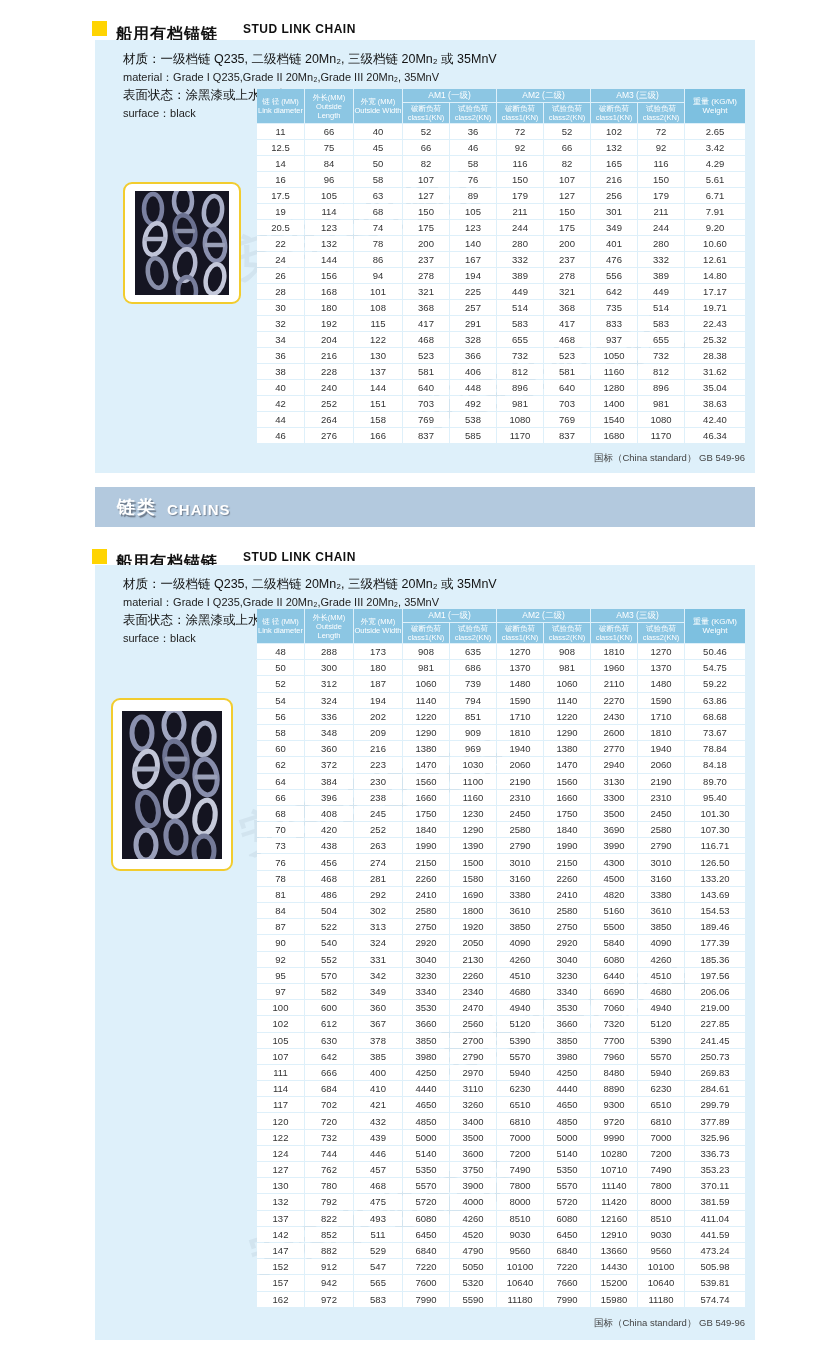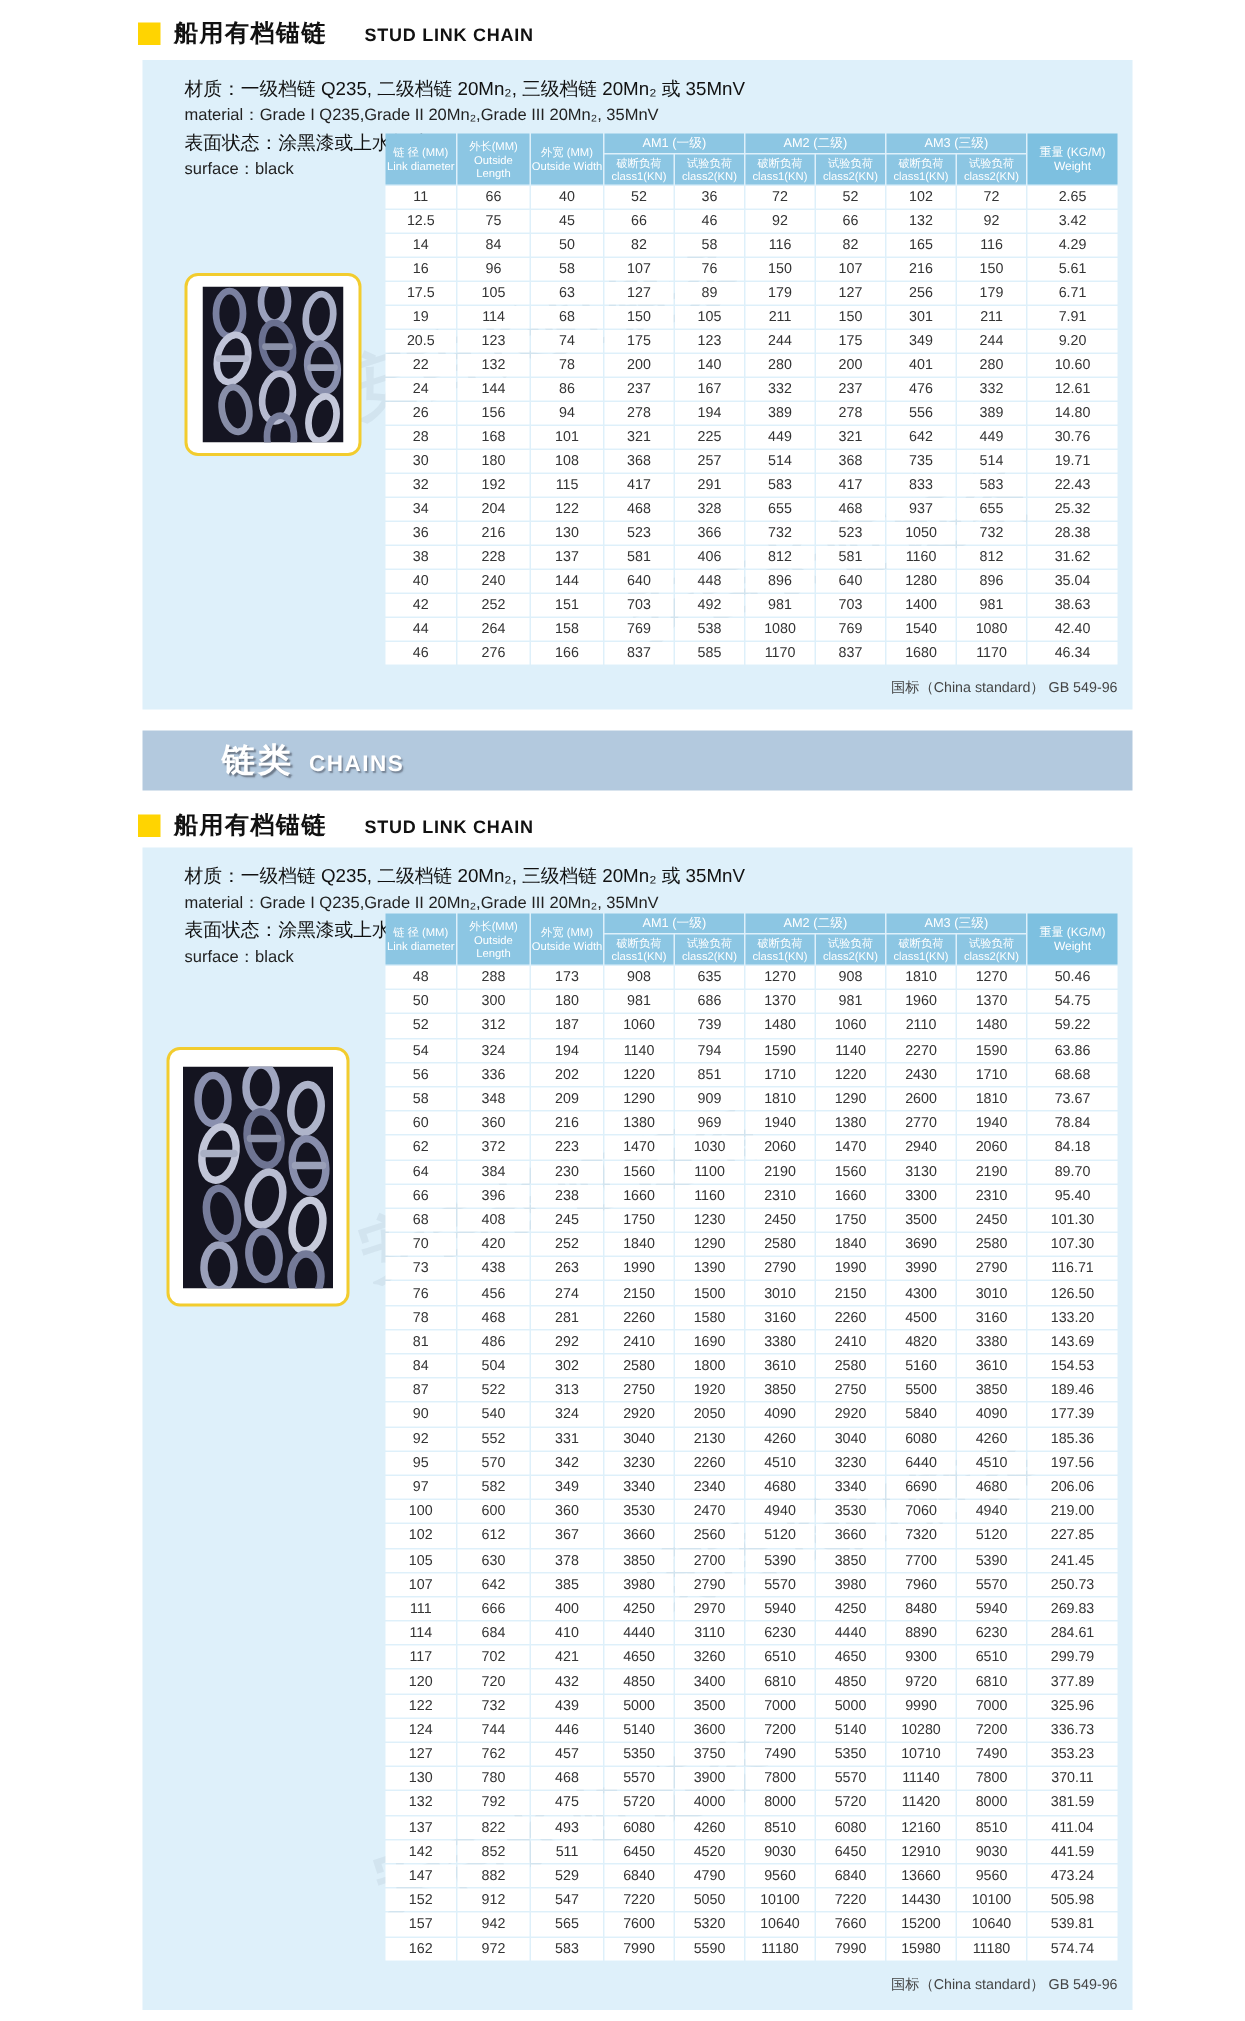--- a/index.html
+++ b/index.html
@@ -5,21 +5,21 @@
   * { box-sizing: border-box; }
   html,body { margin:0; padding:0; }
   body {
     width:830px; height:1347px; background:#ffffff; position:relative;
     font-family:"Liberation Sans", sans-serif; color:#1a1a1a;
     overflow:hidden;
   }
   
   .sec-title { position:absolute; left:92px; display:flex; align-items:center; gap:9px; }
   .sq { width:15px; height:15px; background:#ffd401; flex:0 0 auto; }
-  .sec-title .cn { font-size:16px; font-weight:bold; color:#111; letter-spacing:1px; }
+  .sec-title .cn { font-size:16px; font-weight:bold; color:#111; letter-spacing:1px;margin-top:12px; }
   .sec-title .en { font-size:12px; font-weight:bold; color:#111; letter-spacing:0.5px; margin-left:16px; }
 
   
   .panel { position:absolute; left:95px; width:660px; background:#def0fa; }
   #panel1 { top:40px; height:433px; }
   #panel2 { top:565px; height:775px; }
 
   .materials { position:absolute; left:28px; top:10px; line-height:18px; white-space:nowrap; }
   .materials .cn { font-size:12.5px; color:#111; }
   .materials .en { font-size:11px; color:#222; }
@@ -48,22 +48,22 @@
   }
   #table2 td { height:15.2px; }
 
   .std-note { position:absolute; right:10px; font-size:9.5px; color:#444; }
   #note1 { bottom:8px; }
   #note2 { bottom:10px; }
 
   
   #banner { position:absolute; left:95px; top:487px; width:660px; height:40px; background:#b3c9de;
             display:flex; align-items:center; padding-left:22px; gap:10px; }
-  #banner .cn { font-size:22px; font-weight:bold; color:#ffffff; letter-spacing:2px;
-                text-shadow:1.5px 1.5px 1px rgba(90,100,115,0.8);margin-left:31px; }
+  #banner .cn { font-size:18px; font-weight:bold; color:#ffffff; letter-spacing:2px;
+                text-shadow:1.5px 1.5px 1px rgba(90,100,115,0.8); }
   #banner .en { font-size:15px; font-weight:bold; color:#ffffff; letter-spacing:1px; margin-top:4px;
                 text-shadow:1px 1px 1px rgba(90,100,115,0.7); }
 
   #title1 { top:12px; }
   #title2 { top:540px; }
 
   .watermark { position:absolute; inset:0; overflow:hidden; pointer-events:none; }
   .watermark span { position:absolute; font-size:46px; font-weight:bold;
                     color:rgba(110,125,145,0.10); transform:rotate(-18deg); white-space:nowrap; }
 </style>
@@ -270,21 +270,21 @@
         <tr>
           <td>28</td>
           <td>168</td>
           <td>101</td>
           <td>321</td>
           <td>225</td>
           <td>449</td>
           <td>321</td>
           <td>642</td>
           <td>449</td>
-          <td>30.76</td>
+          <td>17.17</td>
         </tr>
         <tr>
           <td>30</td>
           <td>180</td>
           <td>108</td>
           <td>368</td>
           <td>257</td>
           <td>514</td>
           <td>368</td>
           <td>735</td>

